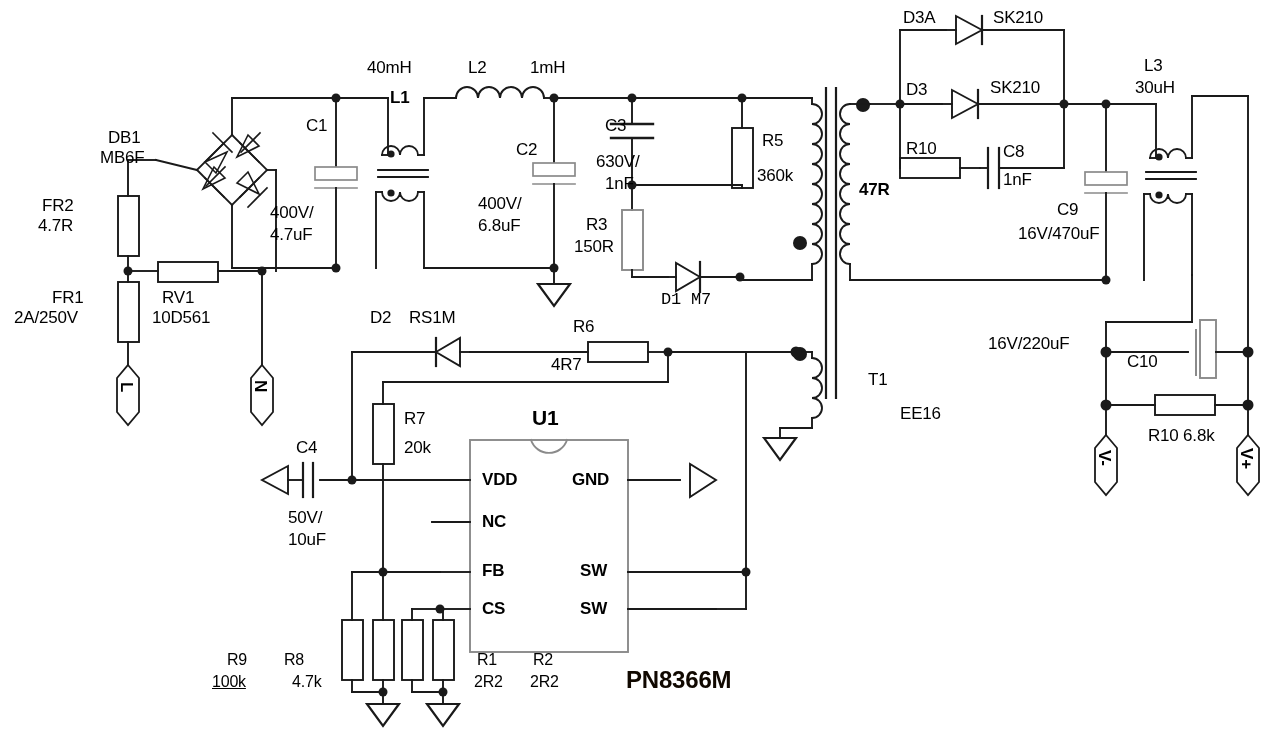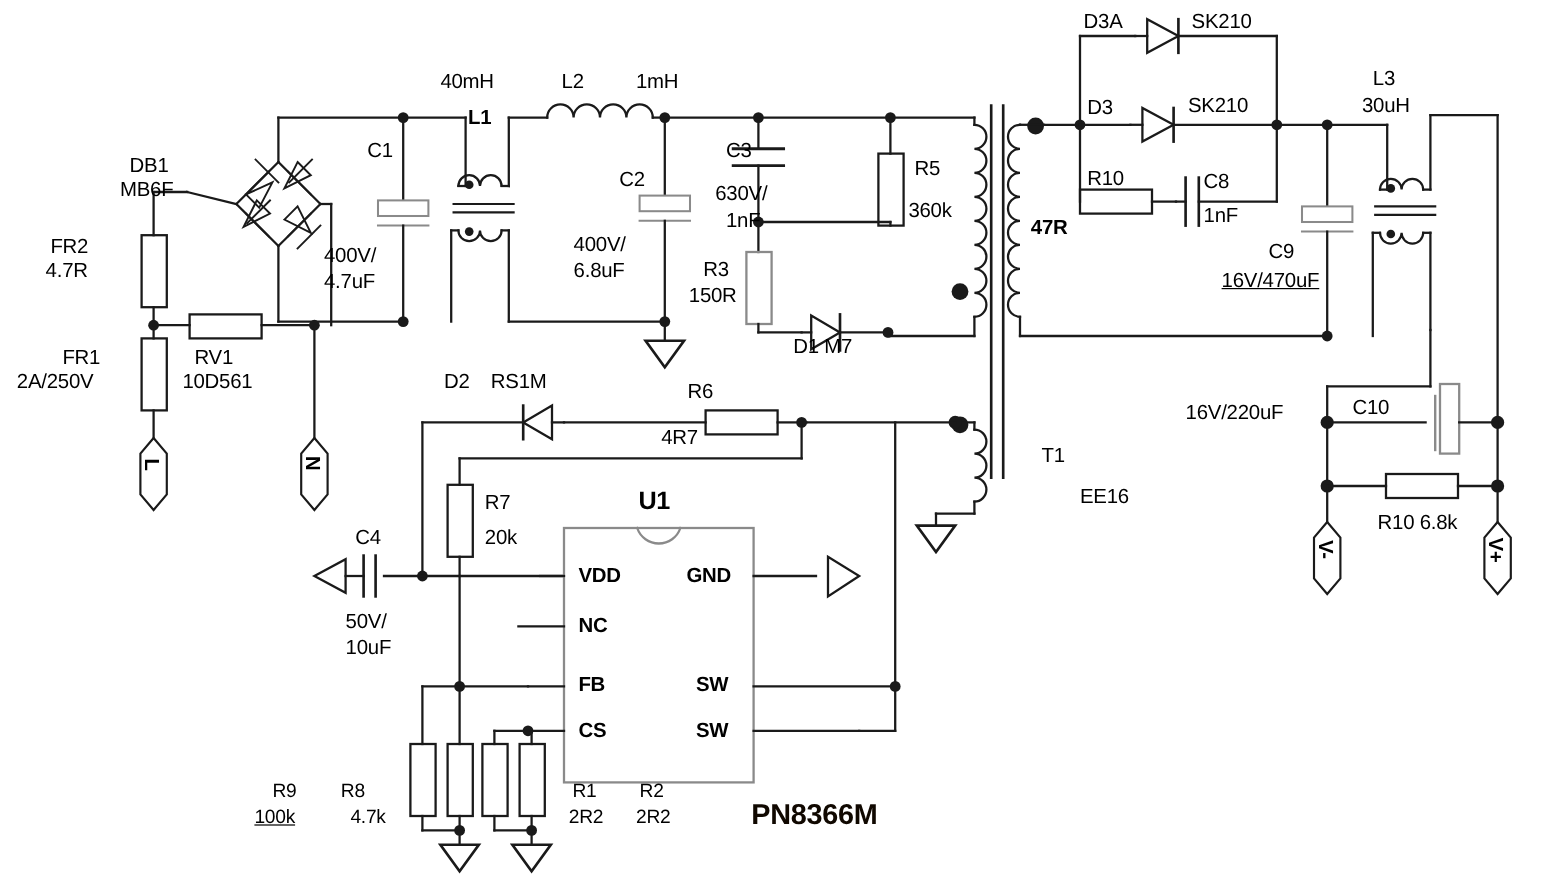--- a/index.html
+++ b/index.html
@@ -382,21 +382,21 @@
   <div class="lbl" style="left:605px; top:116px;">C3</div>
   <div class="lbl" style="left:596px; top:152px;">630V/</div>
   <div class="lbl" style="left:605px; top:174px;">1nF</div>
 
   <div class="lbl" style="left:762px; top:131px;">R5</div>
   <div class="lbl" style="left:757px; top:166px;">360k</div>
 
   <div class="lbl" style="left:586px; top:215px;">R3</div>
   <div class="lbl" style="left:574px; top:237px;">150R</div>
 
-  <div class="lbl" style="left:661px; top:279px;">D1 M7</div>
+  <div class="lbl" style="left:661px; top:290px;font-family:Liberation Mono, monospace;">D1 M7</div>
 
   <div class="lbl" style="left:370px; top:308px;">D2</div>
   <div class="lbl" style="left:409px; top:308px;text-align:center;">RS1M</div>
 
   <div class="lbl" style="left:573px; top:317px;">R6</div>
   <div class="lbl" style="left:551px; top:355px;">4R7</div>
 
   <div class="lbl" style="left:404px; top:409px;">R7</div>
   <div class="lbl" style="left:404px; top:438px;">20k</div>
 
@@ -434,26 +434,26 @@
   <div class="lbl" style="left:906px; top:80px;">D3</div>
   <div class="lbl" style="left:990px; top:78px;">SK210</div>
 
   <div class="lbl" style="left:906px; top:139px;">R10</div>
   <div class="lbl" style="left:859px; top:180px;font-weight:bold;">47R</div>
 
   <div class="lbl" style="left:1003px; top:142px;">C8</div>
   <div class="lbl" style="left:1003px; top:170px;">1nF</div>
 
   <div class="lbl" style="left:1057px; top:200px;">C9</div>
-  <div class="lbl" style="left:1018px; top:224px;text-decoration:underline;">16V/470uF</div>
+  <div class="lbl" style="left:1018px; top:224px;">16V/470uF</div>
 
   <div class="lbl" style="left:1144px; top:56px;">L3</div>
   <div class="lbl" style="left:1135px; top:78px;">30uH</div>
 
-  <div class="lbl" style="left:1127px; top:330px;text-align:right;">C10</div>
+  <div class="lbl" style="left:1127px; top:352px;text-align:right;">C10</div>
   <div class="lbl" style="left:988px; top:334px;">16V/220uF</div>
 
   <div class="lbl" style="left:1148px; top:426px;">R10 6.8k</div>
 
   <div class="lbl b rot" style="left:1114px; top:450px;">V-</div>
   <div class="lbl b rot" style="left:1256px; top:448px;">V+</div>
 
 </div>
 
 </body></html>

